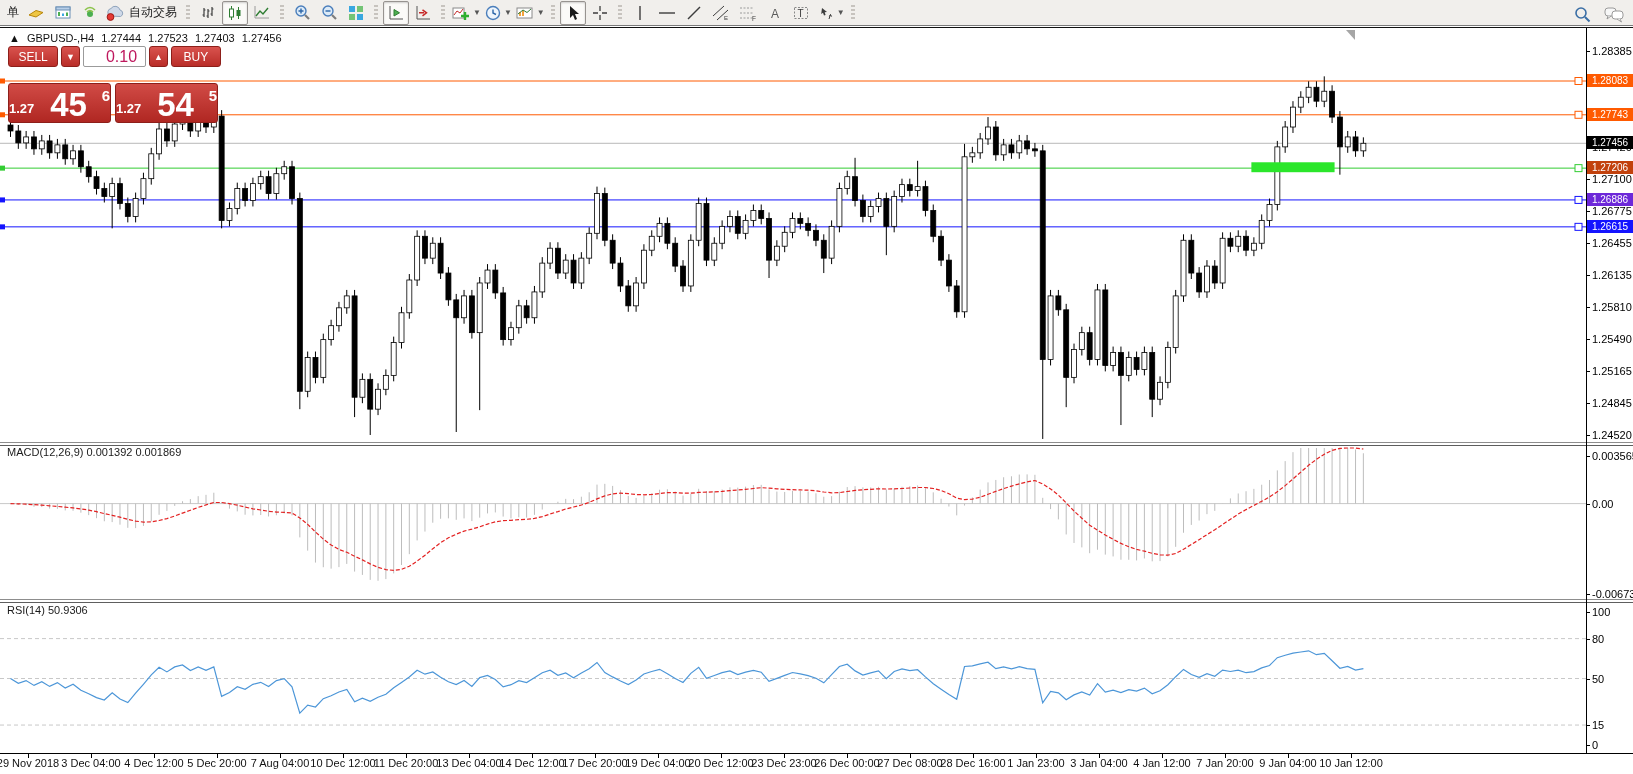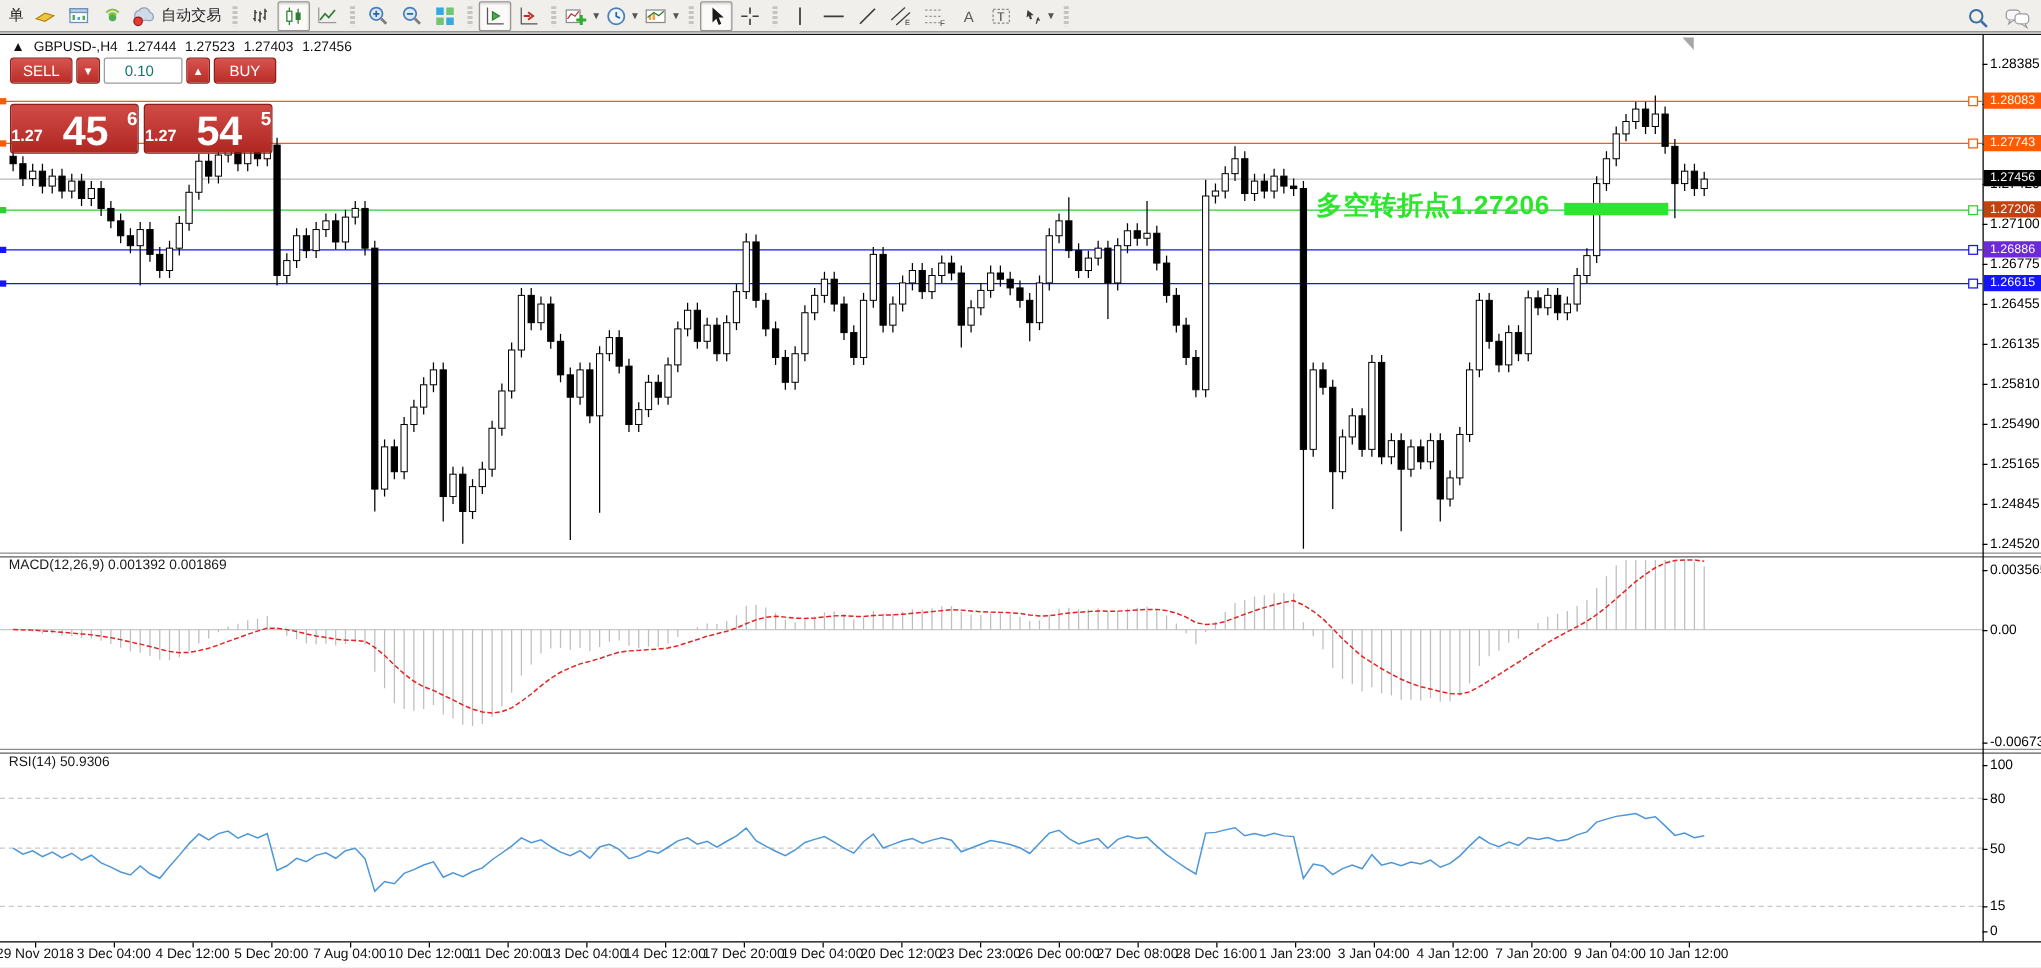--- a/index.html
+++ b/index.html
@@ -38,22 +38,22 @@
               color:#2be62b;z-index:20;white-space:nowrap;}
   .shift-marker{position:absolute;left:1346px;top:2px;width:0;height:0;z-index:4;
                 border-left:9px solid transparent;border-top:10px solid #a6a6a6;}
   
   .trade-panel{position:absolute;left:8px;top:18px;width:213px;z-index:40;}
   .tp-row1{display:flex;gap:3px;height:21px;margin-bottom:16px;}
   .tp-btn{background:linear-gradient(#d9534e,#b92d28);border:1px solid #8d1f1a;border-radius:3px;color:#fff;
           font-size:12px;display:flex;align-items:center;justify-content:center;}
   .tp-sell,.tp-buy{width:49px;}
   .tp-arrow{width:17px;font-size:9px;}
-  .tp-vol{width:64px;background:#fff;border:1px solid #9b9b9b;border-radius:2px;font-size:12px;color:#0f766e;
-          display:flex;align-items:center;justify-content:flex-end;padding-right:22px;box-sizing:border-box;}
+  .tp-vol{width:64px;background:#fff;border:1px solid #9b9b9b;border-radius:2px;font-size:16px;color:#be185d;
+          display:flex;align-items:center;justify-content:flex-end;padding-right:8px;box-sizing:border-box;}
   .tp-row2{display:flex;gap:4px;height:40px;}
   .big-btn{width:103px;background:linear-gradient(#d14b46,#b02722);border:1px solid #8d1f1a;border-radius:3px;
            color:#fff;display:flex;align-items:flex-end;justify-content:space-between;padding-bottom:2px;box-sizing:border-box;}
   .bp-small{font-size:13px;font-weight:bold;padding-bottom:4px;margin-right:1px;}
   .bp-big{font-size:33px;font-weight:bold;line-height:.95;}
   .bp-sup{font-size:15px;font-weight:bold;align-self:flex-start;margin-top:3px;}
 </style>
 </head>
 <body>
 
@@ -345,21 +345,20 @@
         <div class="big-btn">
           <span class="bp-small">1.27</span>
           <span class="bp-big">54</span>
           <span class="bp-sup">5</span>
         </div>
       </div>
     </div>
 
     <div class="shift-marker"></div>
 
-    <div class="annotation" id="annotation" style="color: rgb(43, 230, 43);">多空转折点1.27206</div>
 
     <div class="pane-label" style="top:418px;">
       <span>MACD(12,26,9)</span>&nbsp;<span>0.001392 0.001869</span>
     </div>
     <div class="pane-label" style="top:576px;">
       <span>RSI(14)</span>&nbsp;<span>50.9306</span>
     </div>
 
     <div class="pane-sep" style="top:414px;"></div>
     <div class="pane-sep" style="top:571px;"></div>

